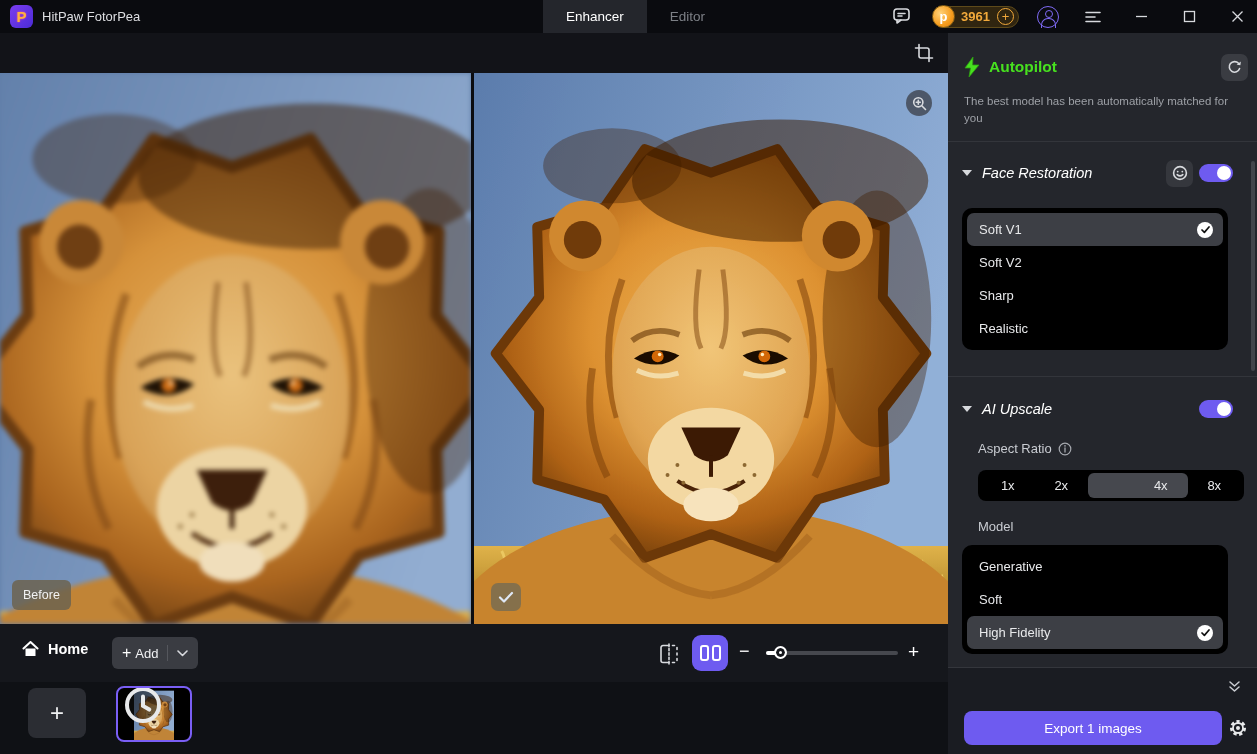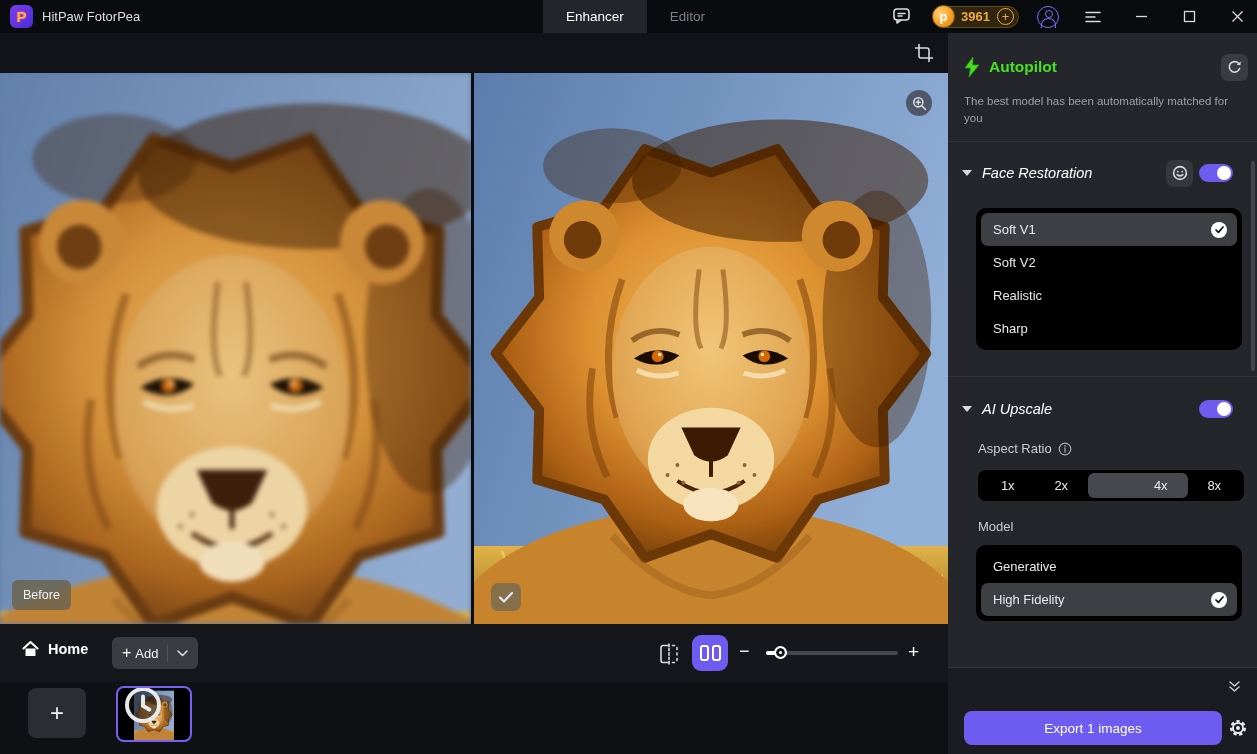--- a/index.html
+++ b/index.html
@@ -89,21 +89,21 @@
   .ap-desc{position:absolute;top:60px;left:16px;width:276px;font-size:11.5px;line-height:1.45;color:#9da0a6;}
   .sb-divider{position:absolute;left:0;right:0;height:1px;background:#33353b;}
   .sec-header{position:absolute;left:14px;right:12px;height:28px;display:flex;align-items:center;font-style:italic;}
   .sec-caret{width:0;height:0;border-left:5px solid transparent;border-right:5px solid transparent;
     border-top:6px solid #d7d9dd;margin-right:10px;}
   .sec-title{font-size:14.5px;color:#ffffff;}
   .smiley-btn{position:absolute;right:52px;width:27px;height:27px;border-radius:7px;background:#35373d;
     display:flex;align-items:center;justify-content:center;}
   .toggle{position:absolute;right:12px;width:34px;height:18px;border-radius:9px;background:#6e5bf0;}
   .toggle::after{content:"";position:absolute;right:2px;top:2px;width:14px;height:14px;border-radius:50%;background:#fff;}
-  .opt-list{position:absolute;left:28px;width:266px;background:#000;border-radius:10px;padding:5px;}
+  .opt-list{position:absolute;left:14px;width:266px;background:#000;border-radius:10px;padding:5px;}
   .opt-row{height:33px;display:flex;align-items:center;padding:0 12px;font-size:13px;color:#e8e9eb;border-radius:7px;position:relative;}
   .opt-row.selected{background:#3d3f45;}
   .check-circle{position:absolute;right:10px;width:16px;height:16px;border-radius:50%;background:#fff;
     display:flex;align-items:center;justify-content:center;}
   .label-sm{position:absolute;left:30px;font-size:13px;color:#c9ccd2;display:flex;align-items:center;gap:6px;}
   .segmented{position:absolute;left:30px;width:266px;height:31px;background:#000;border-radius:8px;
     display:flex;padding:3px;}
   .seg{flex:1;display:flex;align-items:center;justify-content:center;font-size:13px;color:#e8e9eb;border-radius:6px;}
   .seg.selected{background:#46484e;padding-left:46px;}
   .sb-scroll{position:absolute;right:2px;top:128px;width:4px;height:210px;border-radius:2px;background:#43454b;}
@@ -351,24 +351,24 @@
       <span class="check-circle">
         <svg width="9" height="8" viewBox="0 0 9 8">
             <path d="M1 4 L3.4 6.4 L8 1" stroke="#111" stroke-width="1.7" fill="none" stroke-linecap="round" stroke-linejoin="round"></path>
           </svg>
       </span>
     </div>
     <div class="opt-row">
       <span>Soft V2</span>
     </div>
     <div class="opt-row">
+      <span>Sharp</span>
+    </div>
+    <div class="opt-row">
       <span>Realistic</span>
-    </div>
-    <div class="opt-row">
-      <span>Sharp</span>
     </div>
   </div>
 
   <div class="sb-divider" style="top:343px"></div>
 
   <div class="sec-header" style="top:362px">
     <div class="sec-caret"></div>
     <span class="sec-title">AI Upscale</span>
     <div class="toggle"></div>
   </div>
@@ -389,20 +389,23 @@
     <div class="seg">8x</div>
   </div>
 
   <div class="label-sm" style="top:486px">
     <span>Model</span>
   </div>
 
   <div class="opt-list" style="top:512px">
     <div class="opt-row">
       <span>Generative</span>
+    </div>
+    <div class="opt-row">
+      <span>Soft</span>
     </div>
     <div class="opt-row selected">
       <span>High Fidelity</span>
       <span class="check-circle">
         <svg width="9" height="8" viewBox="0 0 9 8">
             <path d="M1 4 L3.4 6.4 L8 1" stroke="#111" stroke-width="1.7" fill="none" stroke-linecap="round" stroke-linejoin="round"></path>
           </svg>
       </span>
     </div>
   </div>

